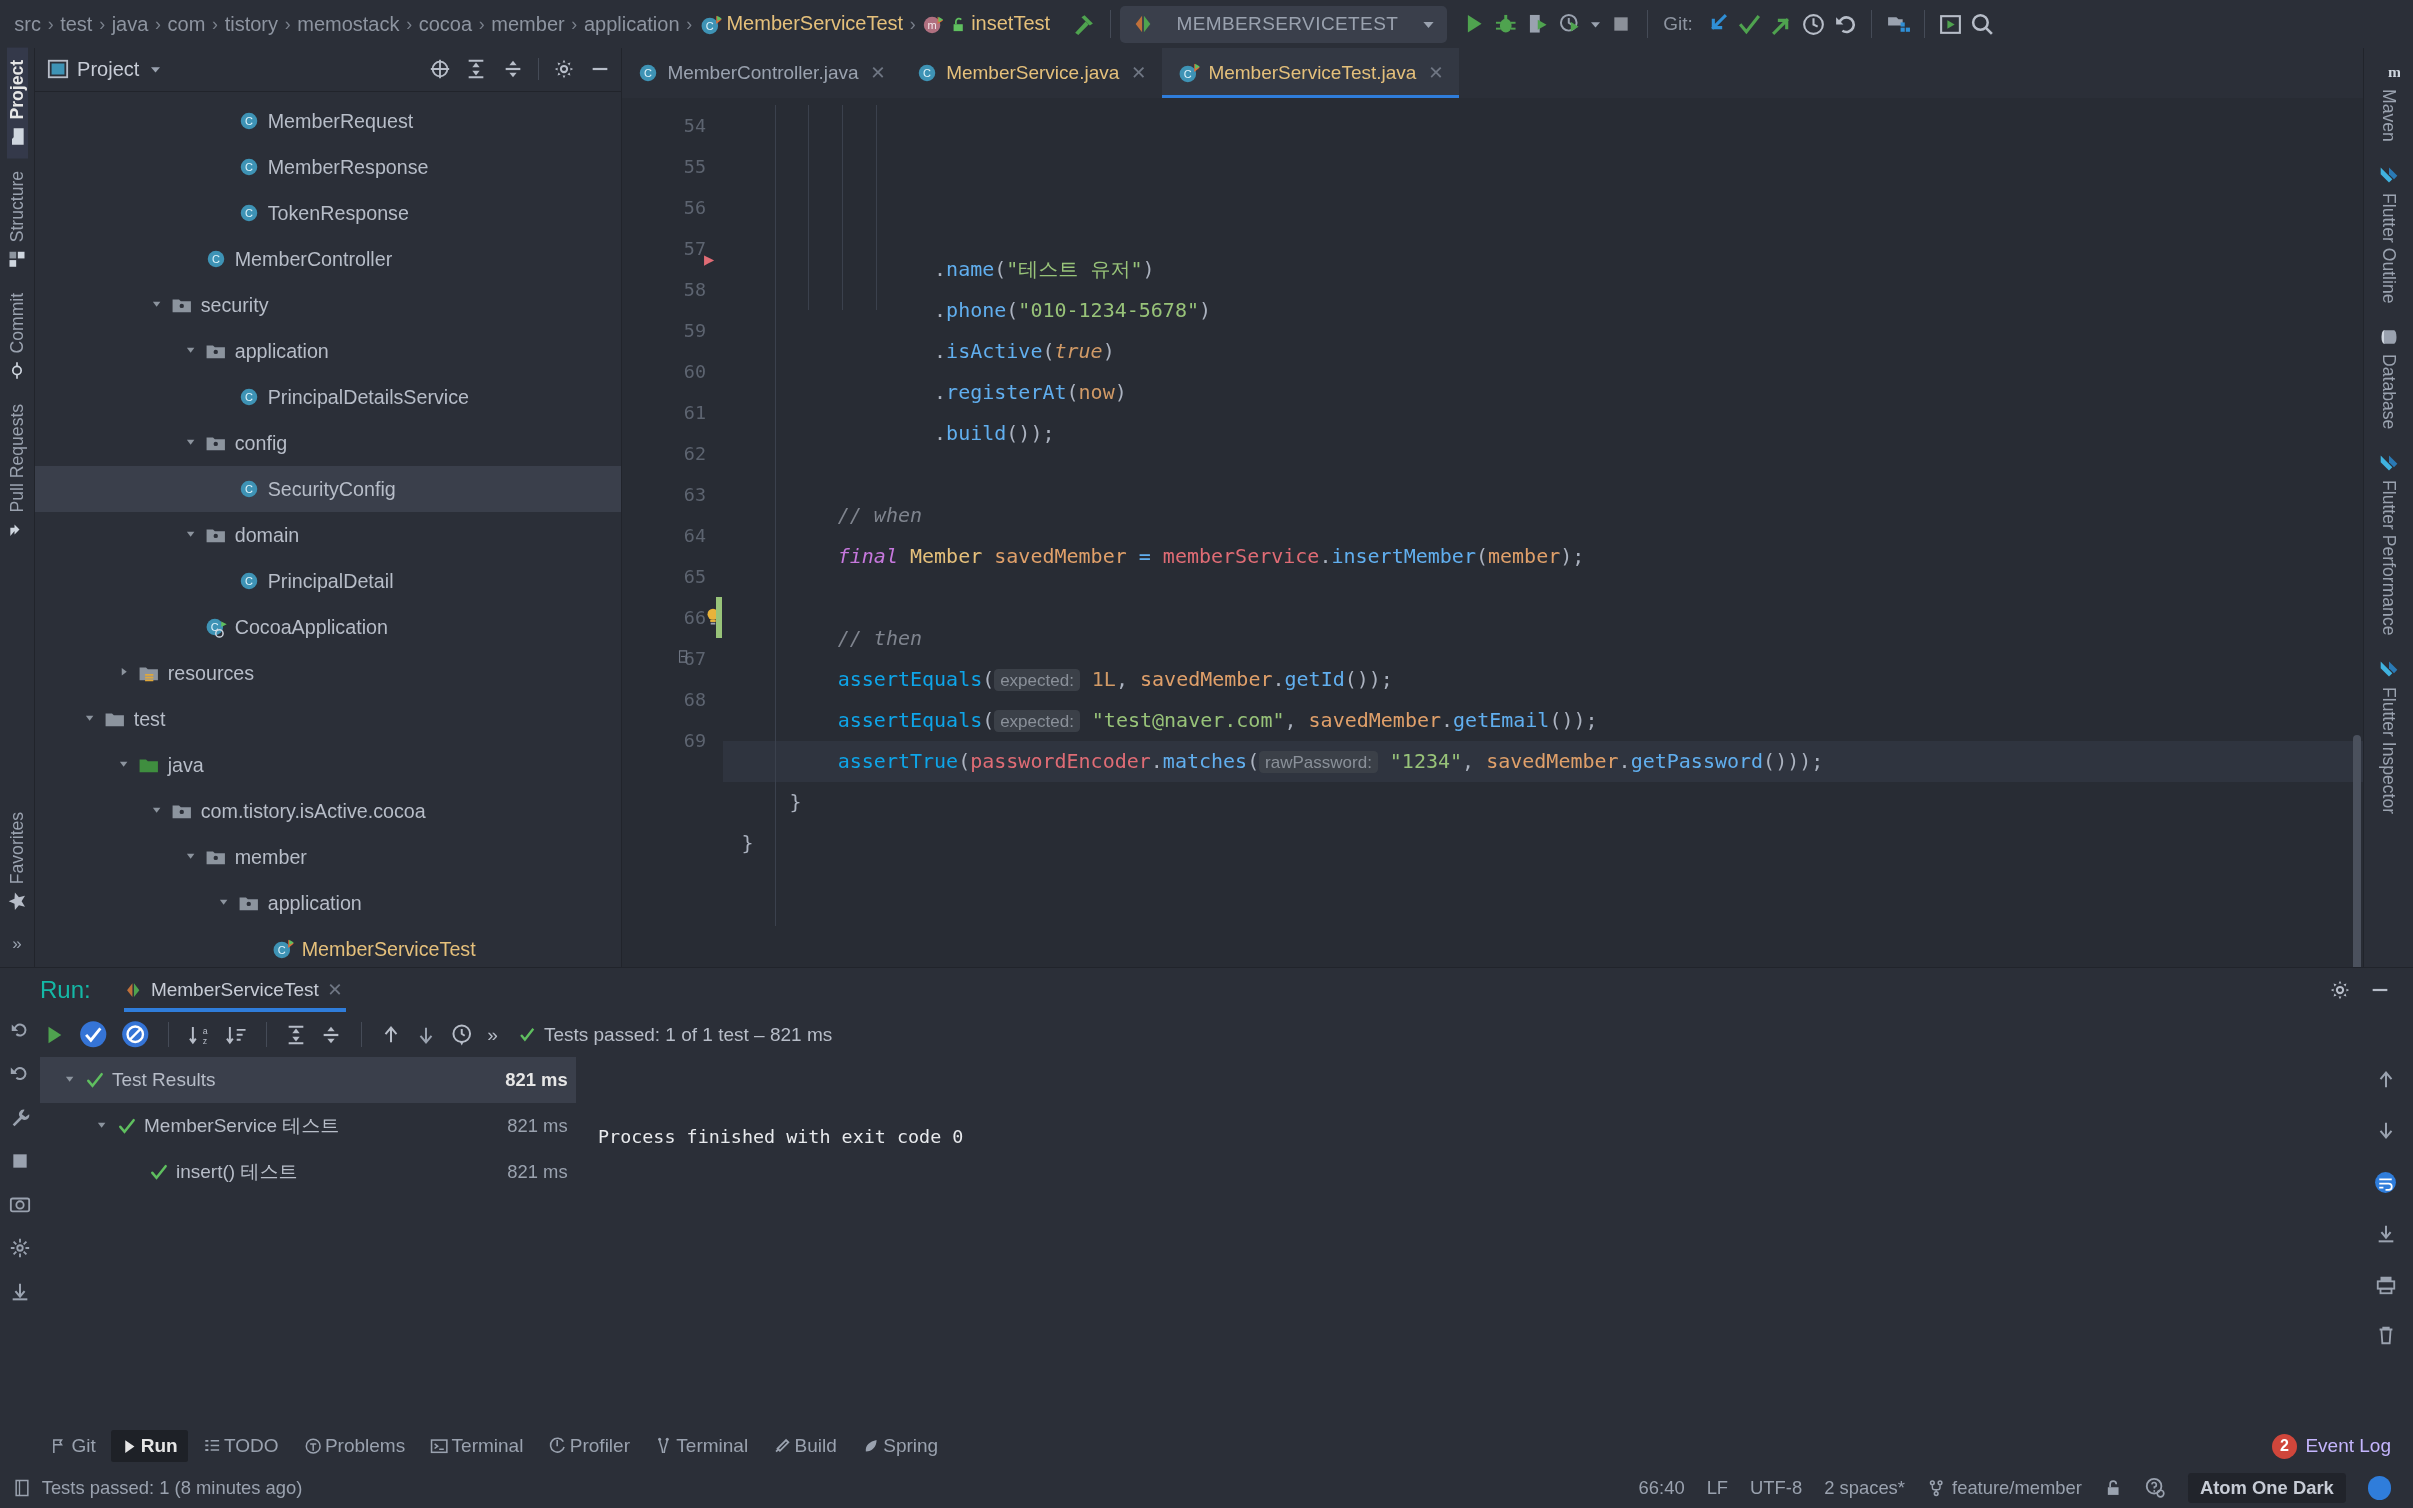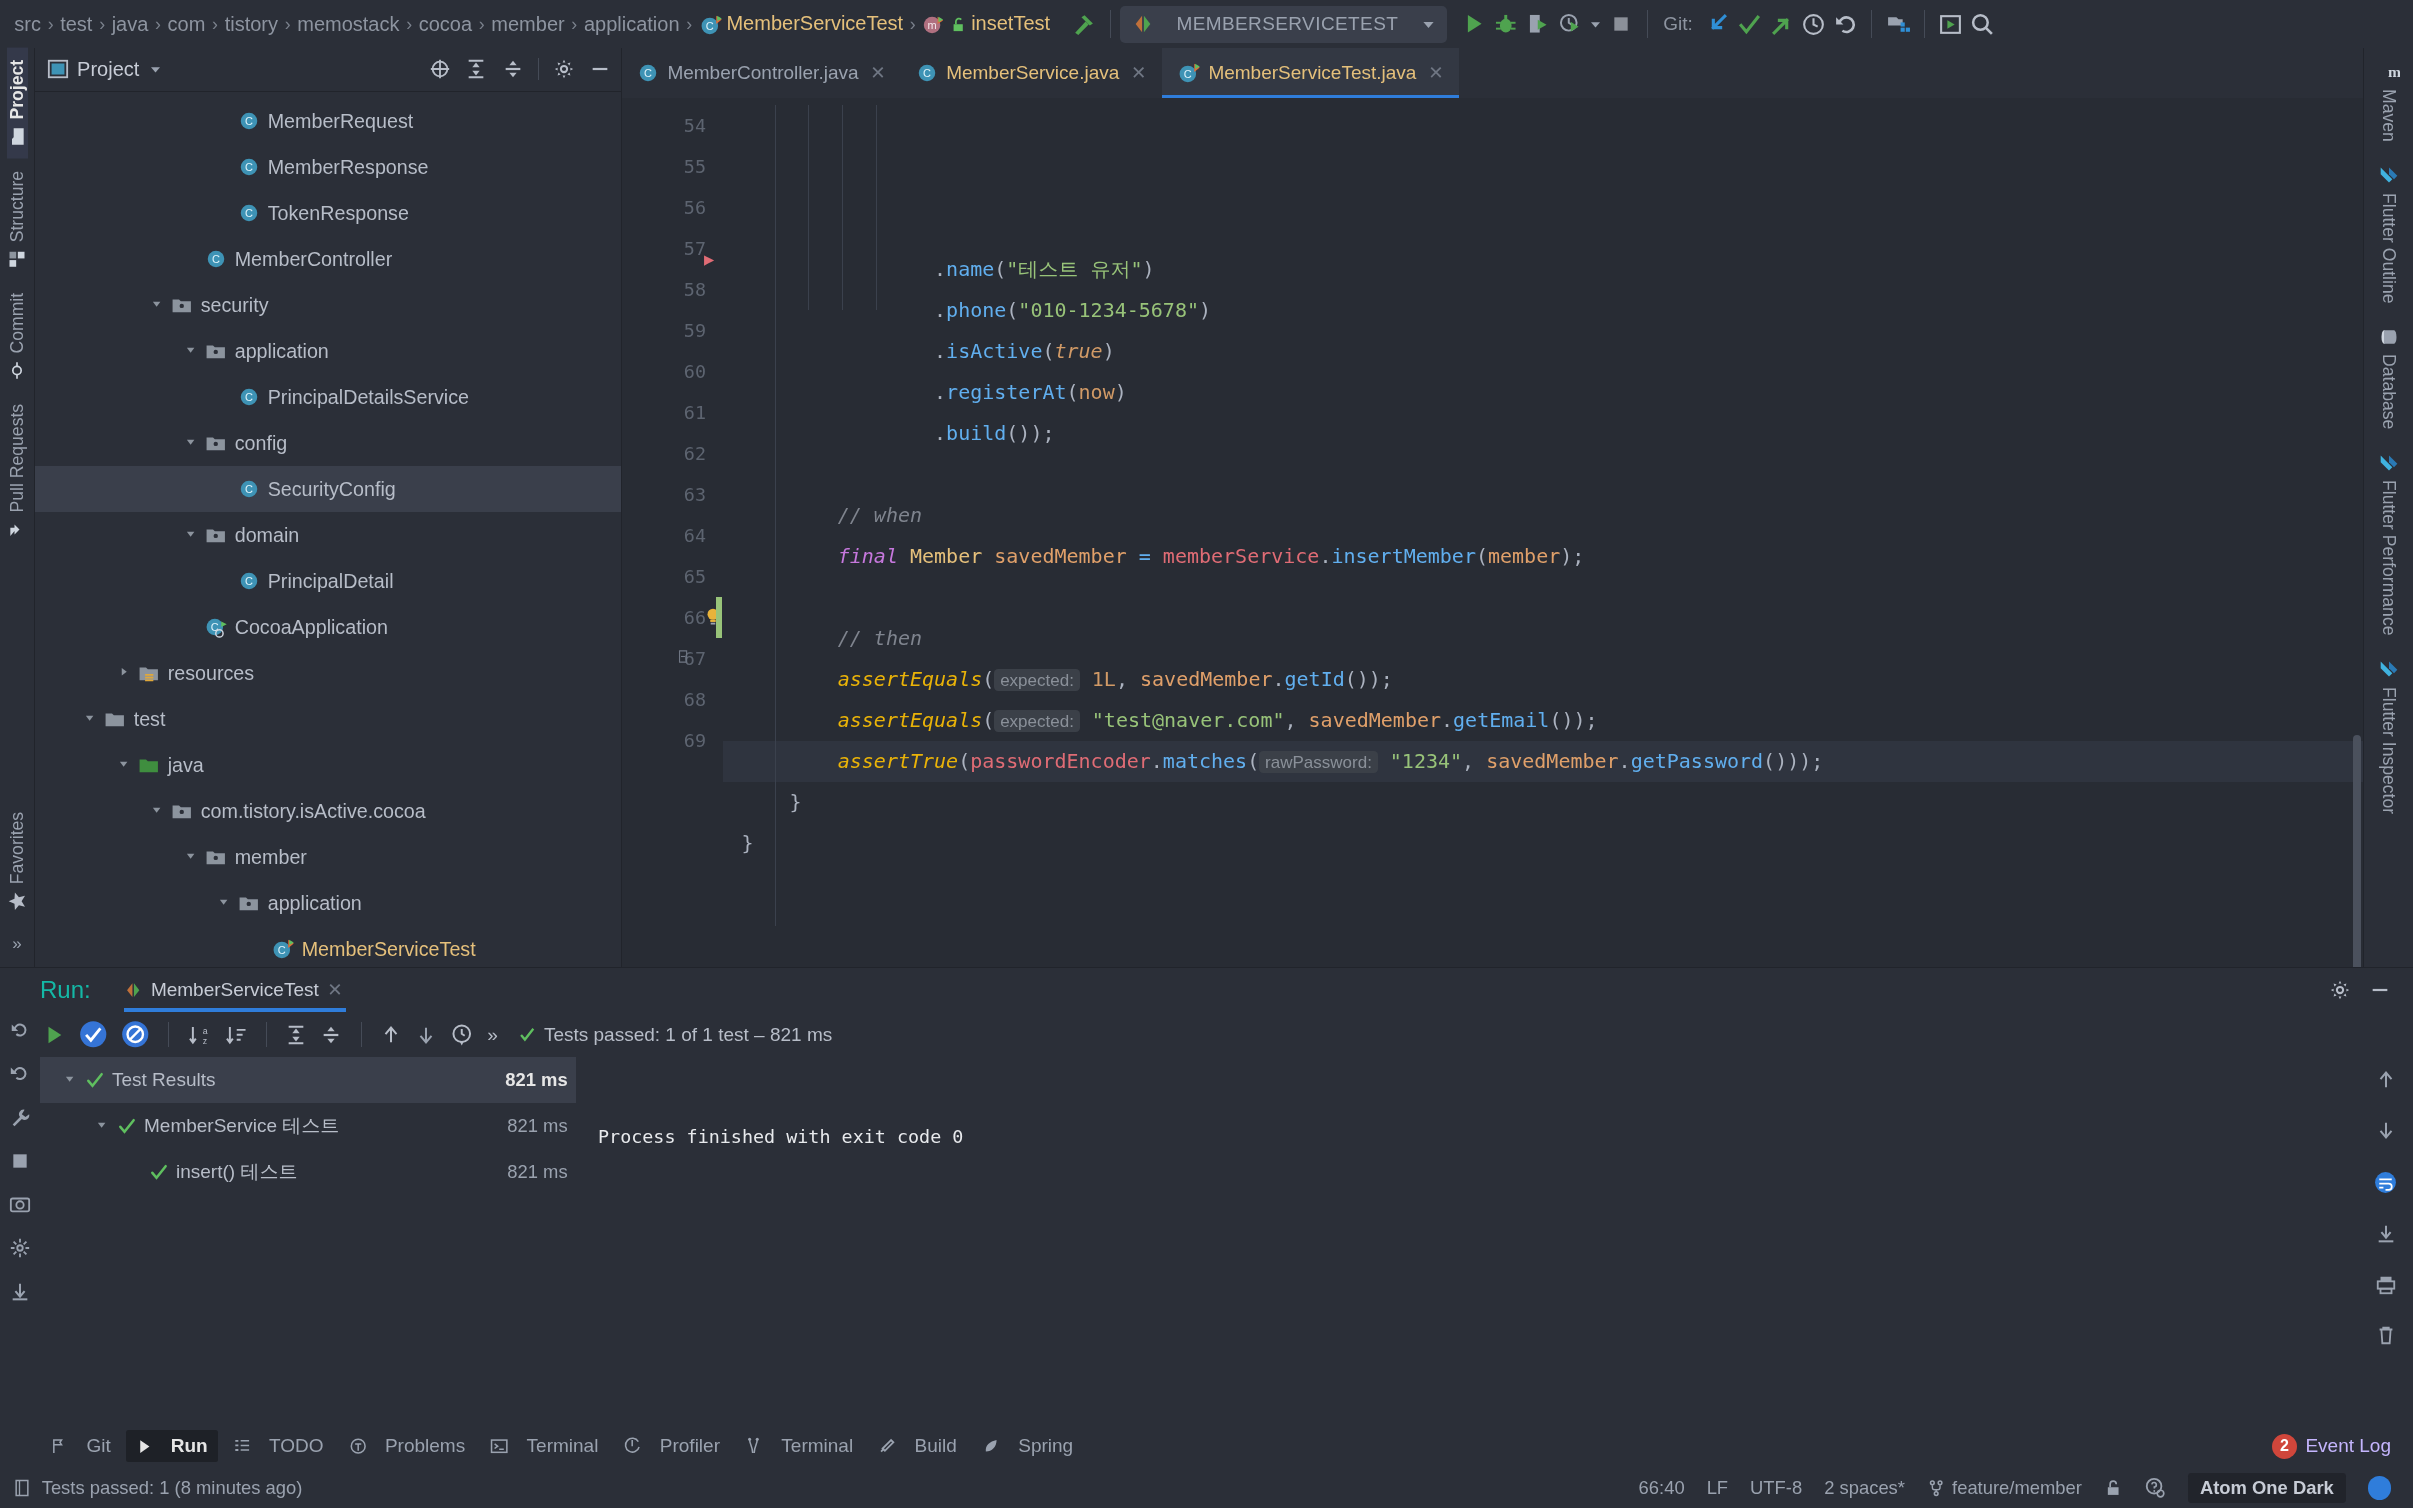--- a/index.html
+++ b/index.html
@@ -106,21 +106,21 @@
   .cl { height: 41px; line-height: 41px; padding-left: 18.4px; }
   .cl.cur { background: #2f343f; }
   .k-kw { color: #c678dd; font-style: italic; }
   .k-type { color: #e5c07b; }
   .k-var { color: #e0a06a; }
   .k-meth { color: #61afef; }
   .k-str { color: #98c379; }
   .k-cmt { color: #7f848e; font-style: italic; }
   .k-num { color: #d19a66; }
   .k-obj { color: #e06c75; }
-  .k-static { color: #eab308; font-style: italic; }
+  .k-static { color: #0ea5e9; }
   .k-punct { color: #abb2bf; }
   .hint {
     background: #3b4048; color: #8a9099; border-radius: 4.2px;
     padding: 1.7px 5.9px; font-size: 17px; font-family: "Liberation Sans", sans-serif;
   }
   .indent-guide { position:absolute; top:0; bottom:0; width:0.8px; background:#3b414d; }
   .marker-run { position:absolute; left: 82px; color:#e06c75; font-size:17px; }
   .marker-bulb { position:absolute; left:80px; }
   .cur-bar { position:absolute; left:0; width:5.9px; background:#98c379; }
   .scroll-v {
@@ -151,21 +151,21 @@
   .trow .ttime { margin-left:auto; font-size:18.4px; color:#9aa2af;}
   .trow.sel .ttime { color:#e6e6e6; font-weight:bold; }
   .console { flex:1 1 auto; padding: 15px 0 0 22px; font-family:"DejaVu Sans Mono", monospace; font-size:18.4px; min-width:0;}
   .c-dim { color:#8a9099; }
   .c-bold { color:#e8eaed; margin-top:54px; }
   .console-rail { width:55px; flex:0 0 55px; display:flex; flex-direction:column; align-items:center; padding-top:11.7px; gap:28.5px;}
 
   
   .statusrow { flex:0 0 auto; background:#2b2f38; }
   .toolwins { height:44px; display:flex; align-items:center; padding-left:40px; gap:5px; font-size:19px;}
-  .tw-item { display:flex; align-items:center; gap:18px; color:#9aa2af; padding:5px 10px; border-radius:2.5px;}
+  .tw-item { display:flex; align-items:center; gap:3px; color:#9aa2af; padding:5px 10px; border-radius:2.5px;}
   .tw-item.sel { background:#1e2127; color:#e6e6e6; font-weight:bold;}
   .tw-right { margin-left:auto; display:flex; align-items:center; gap:8.4px; padding-right:22px;}
   .badge { background:#d0463b; color:#fff; border-radius:50%; width:25px; height:25px; display:flex;
            align-items:center; justify-content:center; font-size:16px; font-weight:bold;}
   .statusbar { height:40px; display:flex; align-items:center; padding-left:11.7px; font-size:18.4px; color:#9aa2af; gap:10px;}
   .sb-right { margin-left:auto; display:flex; align-items:center; gap:22px; padding-right:22px;}
   .theme-chip { background:#21242b; border-radius:3.4px; padding:4.2px 11.7px; color:#c7ccd6; font-weight:bold;}
   .sb-dot { width:23.5px; height:23.5px; border-radius:50%; background:#2f7ddb; }
   svg { display:block; }
 </style>

